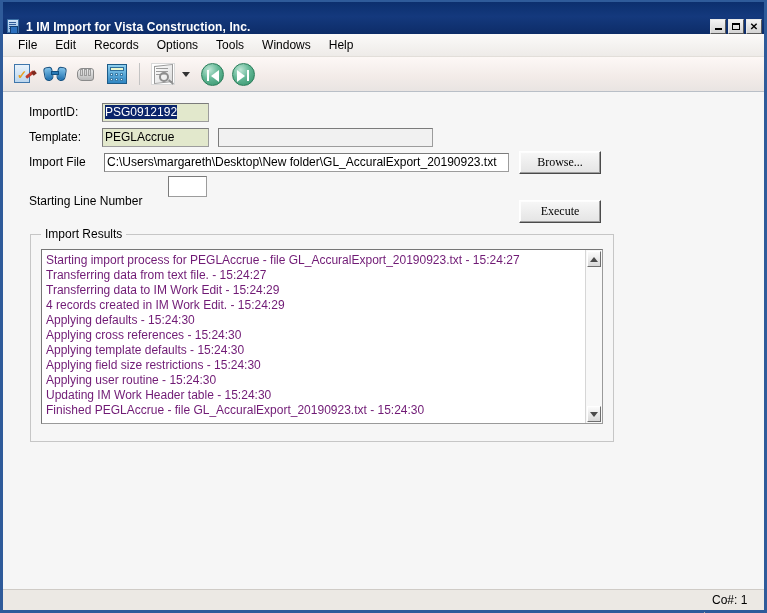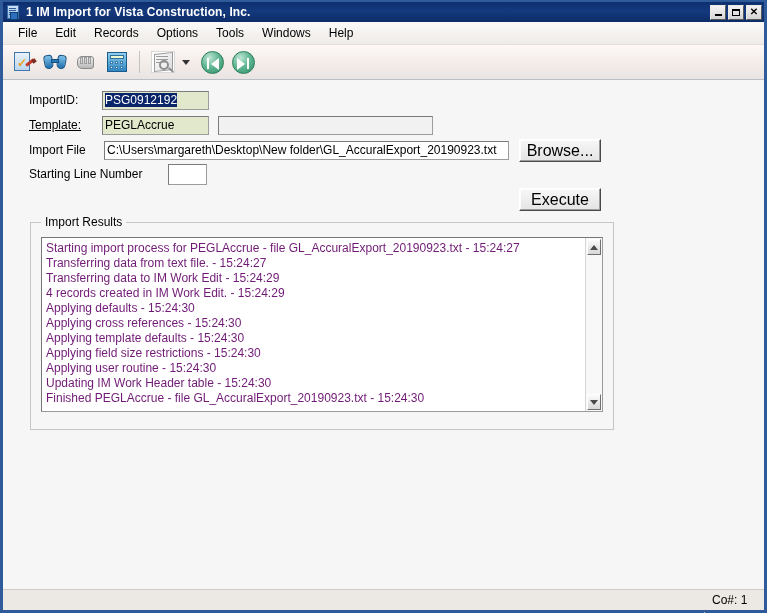--- a/index.html
+++ b/index.html
@@ -14,22 +14,22 @@
     box-sizing:border-box;
     border:3px solid #2f5b9a;
     border-top-width:2px;
     background:#f2f2f2;
     display:flex;flex-direction:column;
   }
   
   .titlebar{
     height:20px;flex:0 0 20px;
     background:linear-gradient(180deg,#0c2f6e 0%, #14397d 45%, #0d2c68 100%);
-    display:flex;align-items:center;
-    padding:0 2px 0 3px;
+    display:flex;align-items:flex-end;
+    padding:12px 2px 0 3px;
     color:#ffffff;
   }
   .title-icon{
     width:15px;height:15px;flex:0 0 15px;margin-right:5px;
     position:relative;
   }
   .title-icon .doc{
     position:absolute;left:1px;top:0;width:12px;height:14px;
     background:linear-gradient(180deg,#cfe3f7,#8fb8e0);
     border:1px solid #3a6ea5;box-sizing:border-box;
@@ -142,21 +142,21 @@
   }
   .fld.green{background:#e2e8cc;}
   .fld.readonly{background:#f1f1f1;}
   .sel{background:#0a246a;color:#ffffff;}
   .btn{
     box-sizing:border-box;
     background:linear-gradient(180deg,#f7f7f7,#e4e4e4);
     border:1px solid #ffffff;
     border-right-color:#4a4a4a;border-bottom-color:#4a4a4a;
     box-shadow:inset -1px -1px 0 #9d9d9d, inset 1px 1px 0 #fdfdfd;
-    font-family:Liberation Sans, sans-serif;font-size:16px;
+    font-family:Liberation Serif, serif;font-size:12px;
     display:flex;align-items:center;justify-content:center;
     cursor:default;color:#000;
   }
   
   .groupbox{
     position:absolute;
     border:1px solid #c6c6c6;
     box-sizing:border-box;
     background:transparent;
   }
@@ -308,33 +308,33 @@
     </div>
   </div>
 
   <div class="client">
 
     <div class="form-row" style="left:26px;top:13px;">
       <span class="lbl" style="width:70px;display:inline-block;">ImportID:</span>
     </div>
     <div class="fld green" style="position:absolute;left:99px;top:11px;width:107px;"><span class="sel">PSG0912192</span></div>
 
-    <div class="form-row" style="left:26px;top:38px;text-decoration:underline;">
+    <div class="form-row" style="left:26px;top:38px;">
       <span class="lbl" style="width:70px;display:inline-block;">Template:</span>
     </div>
     <div class="fld green" style="position:absolute;left:99px;top:36px;width:107px;">PEGLAccrue</div>
     <div class="fld readonly" style="position:absolute;left:215px;top:36px;width:215px;" placeholder=""></div>
 
     <div class="form-row" style="left:26px;top:63px;">
       <span class="lbl" style="width:70px;display:inline-block;">Import File</span>
     </div>
     <div class="fld" style="position:absolute;left:101px;top:61px;width:405px;">C:\Users\margareth\Desktop\New folder\GL_AccuralExport_20190923.txt</div>
     <div class="btn" style="position:absolute;left:516px;top:59px;width:82px;height:23px;">Browse...</div>
 
-    <div class="form-row" style="left:26px;top:87px;">
+    <div class="form-row" style="left:26px;top:102px;">
       <span class="lbl">Starting Line Number</span>
     </div>
     <div class="fld" style="position:absolute;left:165px;top:84px;width:39px;height:21px;" placeholder=""></div>
 
     <div class="btn" style="position:absolute;left:516px;top:108px;width:82px;height:23px;">Execute</div>
 
     <div class="groupbox" style="left:27px;top:142px;width:584px;height:208px;">
       <span class="gb-title">Import Results</span>
     </div>
 

